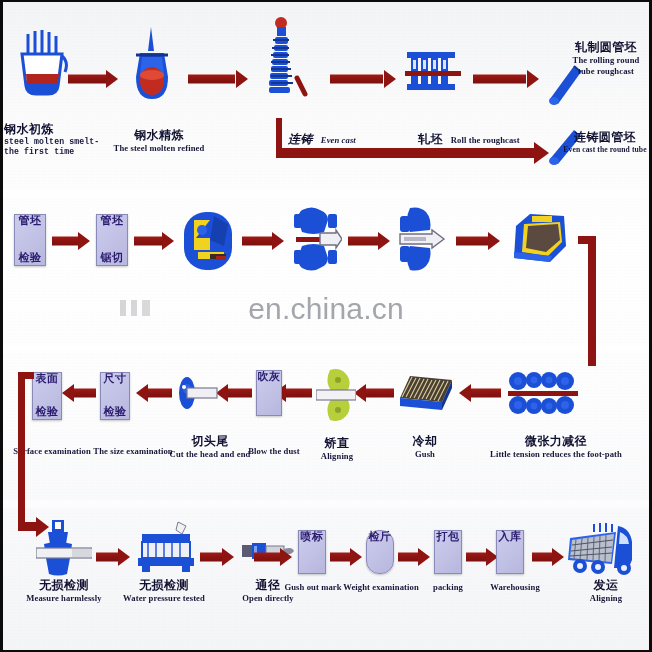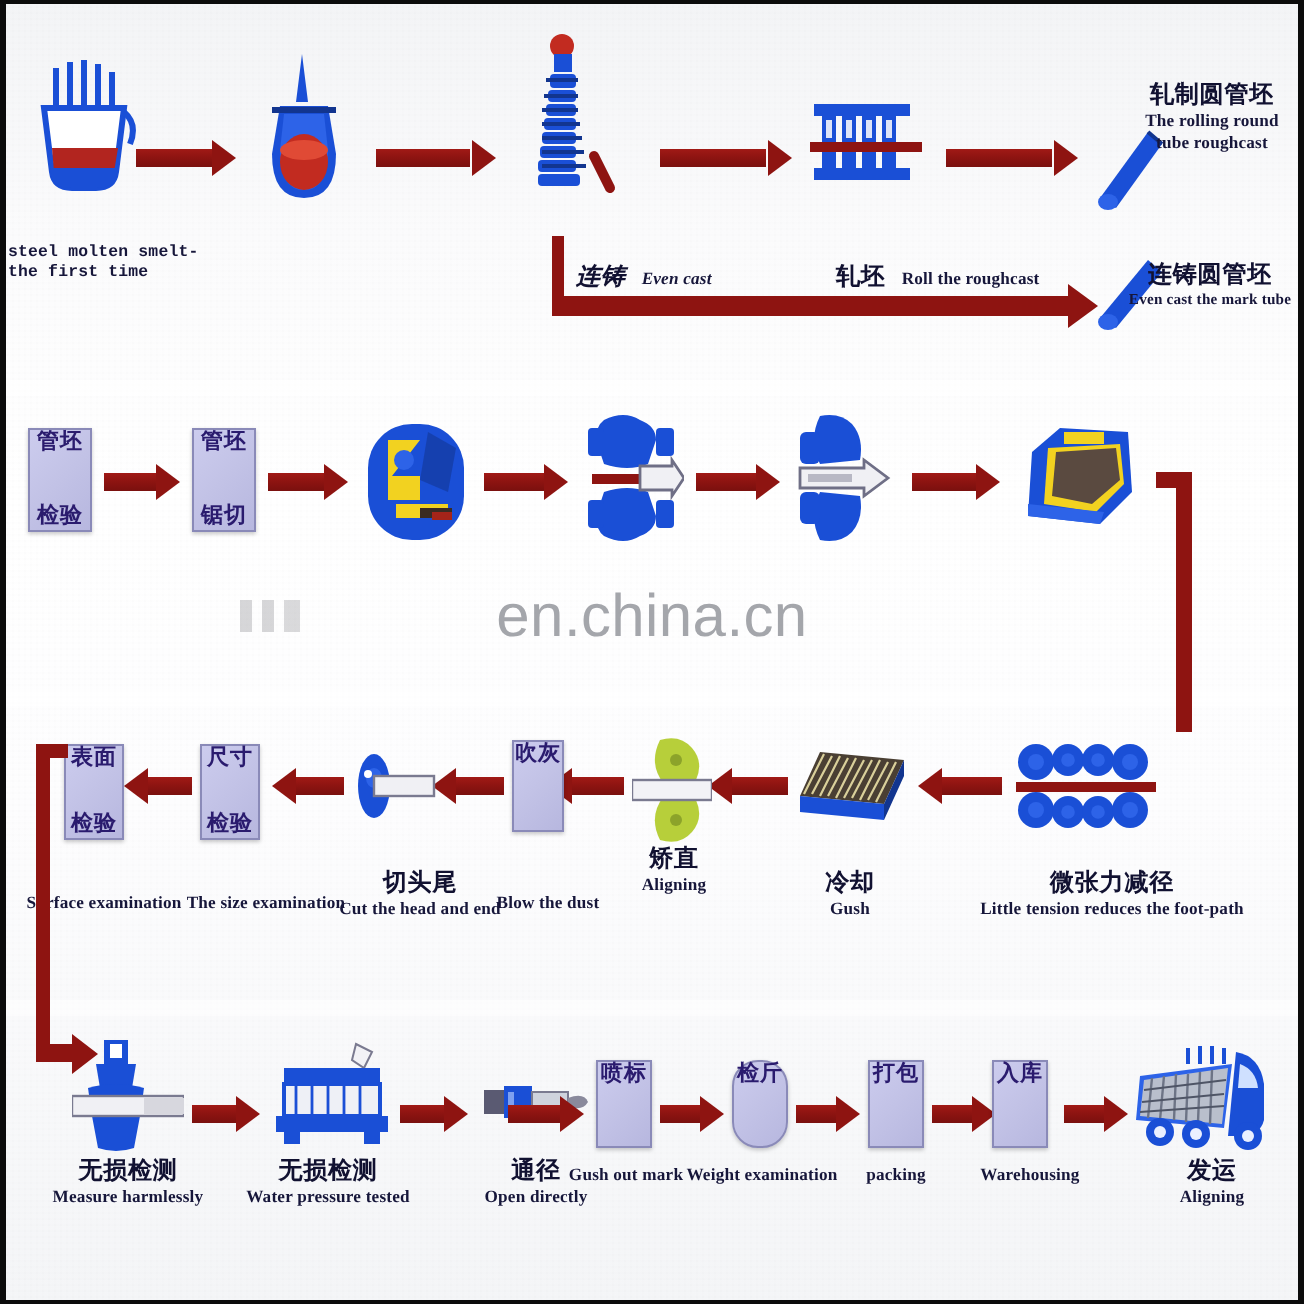--- a/index.html
+++ b/index.html
@@ -173,38 +173,43 @@
       <g stroke="#1a4fd6" stroke-width="3" fill="none">
         <path d="M14 6 L14 26 M21 3 L21 26 M28 2 L28 26 M35 4 L35 26 M42 8 L42 26"></path>
       </g>
       <path d="M8 26 L48 26 L44 58 Q43 66 34 66 L22 66 Q13 66 12 58 Z" fill="#fff" stroke="#1a4fd6" stroke-width="3"></path>
       <path d="M12 46 L45 46 L43 58 Q42 65 34 65 L22 65 Q14 65 13 58 Z" fill="#b2251f"></path>
       <path d="M11 56 L45 56 L44 61 Q42 66 34 66 L22 66 Q14 66 12 61 Z" fill="#1a4fd6"></path>
       <path d="M48 28 q7 6 3 16" stroke="#1a4fd6" stroke-width="3" fill="none"></path>
     </svg>
   </div>
   <div class="lbl mono" style="left:4px; top:122px; width:110px; text-align:left;">
+    <span class="cn">钢水初炼</span>
     <span class="en">steel molten smelt-</span>
     <span class="en">the first time</span>
   </div>
 
   <div class="arrow" style="left:68px; top:74px; width:50px;">
     <div class="shaft" style="width:38px;"></div>
       <div class="head"></div>
   </div>
 
   <div class="ill" style="left:130px; top:25px;">
     <svg width="44" height="80" viewBox="0 0 44 80">
       <path d="M21 2 L24 26 L18 26 Z" fill="#1a4fd6"></path>
       <path d="M10 28 L34 28 L38 52 Q38 74 22 74 Q6 74 6 52 Z" fill="#1a4fd6"></path>
       <path d="M12 32 L32 32 L34 50 Q34 70 22 70 Q10 70 10 50 Z" fill="#2d63e8"></path>
       <ellipse cx="22" cy="56" rx="12" ry="14" fill="#c22b20"></ellipse>
       <ellipse cx="22" cy="50" rx="12" ry="5" fill="#e04a35"></ellipse>
       <path d="M6 30 L38 30" stroke="#12358f" stroke-width="3"></path>
     </svg>
+  </div>
+  <div class="lbl" style="left:104px; top:128px; width:110px;">
+    <span class="cn">钢水精炼</span>
+    <span class="en">The steel molten refined</span>
   </div>
 
   <div class="arrow" style="left:188px; top:74px; width:60px;">
     <div class="shaft" style="width:47px;"></div>
       <div class="head"></div>
   </div>
 
   <div class="ill" style="left:253px; top:16px;">
     <svg width="62" height="96" viewBox="0 0 62 96">
       <circle cx="28" cy="7" r="6" fill="#c22b20"></circle>
@@ -270,21 +275,21 @@
   </div>
 
   <div class="ill" style="left:548px; top:128px;">
     <svg width="36" height="40" viewBox="0 0 36 40">
       <path d="M26 2 L33 8 L10 36 L2 31 Z" fill="#1a4fd6"></path>
       <ellipse cx="6" cy="33" rx="5" ry="4" fill="#2d63e8"></ellipse>
     </svg>
   </div>
   <div class="lbl" style="left:558px; top:130px; width:94px;">
     <span class="cn">连铸圆管坯</span>
-    <span class="en" style="font-size:7.6px;">Even cast the mark tube</span>
+    <span class="en" style="font-size:7.6px;">Even cast the round tube</span>
   </div>
 
   <div class="elbow" style="left:276px; top:118px; width:272px; height:40px;">
     <i style="left:0; top:0; width:6px; height:36px;"></i>
     <i style="left:0; top:30px; width:262px; height:10px;"></i>
     <i style="left:258px; top:24px; width:0; height:0; background:transparent; border-top:11px solid transparent; border-bottom:11px solid transparent; border-left:15px solid #8e1411;"></i>
   </div>
 
   <div class="lbl inline" style="left:288px; top:128px; width:120px; text-align:left;font-style:italic;">
     <span class="cn">连铸</span>
@@ -446,21 +451,21 @@
 
   <div class="ill" style="left:316px; top:368px;">
     <svg width="40" height="54" viewBox="0 0 40 54">
       <path d="M14 2 q10 -3 16 4 q6 7 2 16 l-16 2 q-8 -10 -2 -22 Z" fill="#b7cf3a"></path>
       <path d="M14 52 q10 3 16 -4 q6 -7 2 -16 l-16 -2 q-8 10 -2 22 Z" fill="#b7cf3a"></path>
       <rect x="0" y="22" width="40" height="10" fill="#f2f2f6" stroke="#7a7a90" stroke-width="1.2"></rect>
       <circle cx="22" cy="12" r="3" fill="#8ca32a"></circle>
       <circle cx="22" cy="42" r="3" fill="#8ca32a"></circle>
     </svg>
   </div>
-  <div class="lbl" style="left:304px; top:422px; width:66px;">
+  <div class="lbl" style="left:304px; top:436px; width:66px;">
     <span class="cn">矫直</span>
     <span class="en">Aligning</span>
   </div>
 
   <div class="arrow left" style="left:274px; top:388px; width:38px;">
     <div class="shaft" style="width:27px;"></div>
       <div class="head"></div>
   </div>
 
   <div class="pbox" style="left:256px; top:370px; width:26px; height:46px;">

